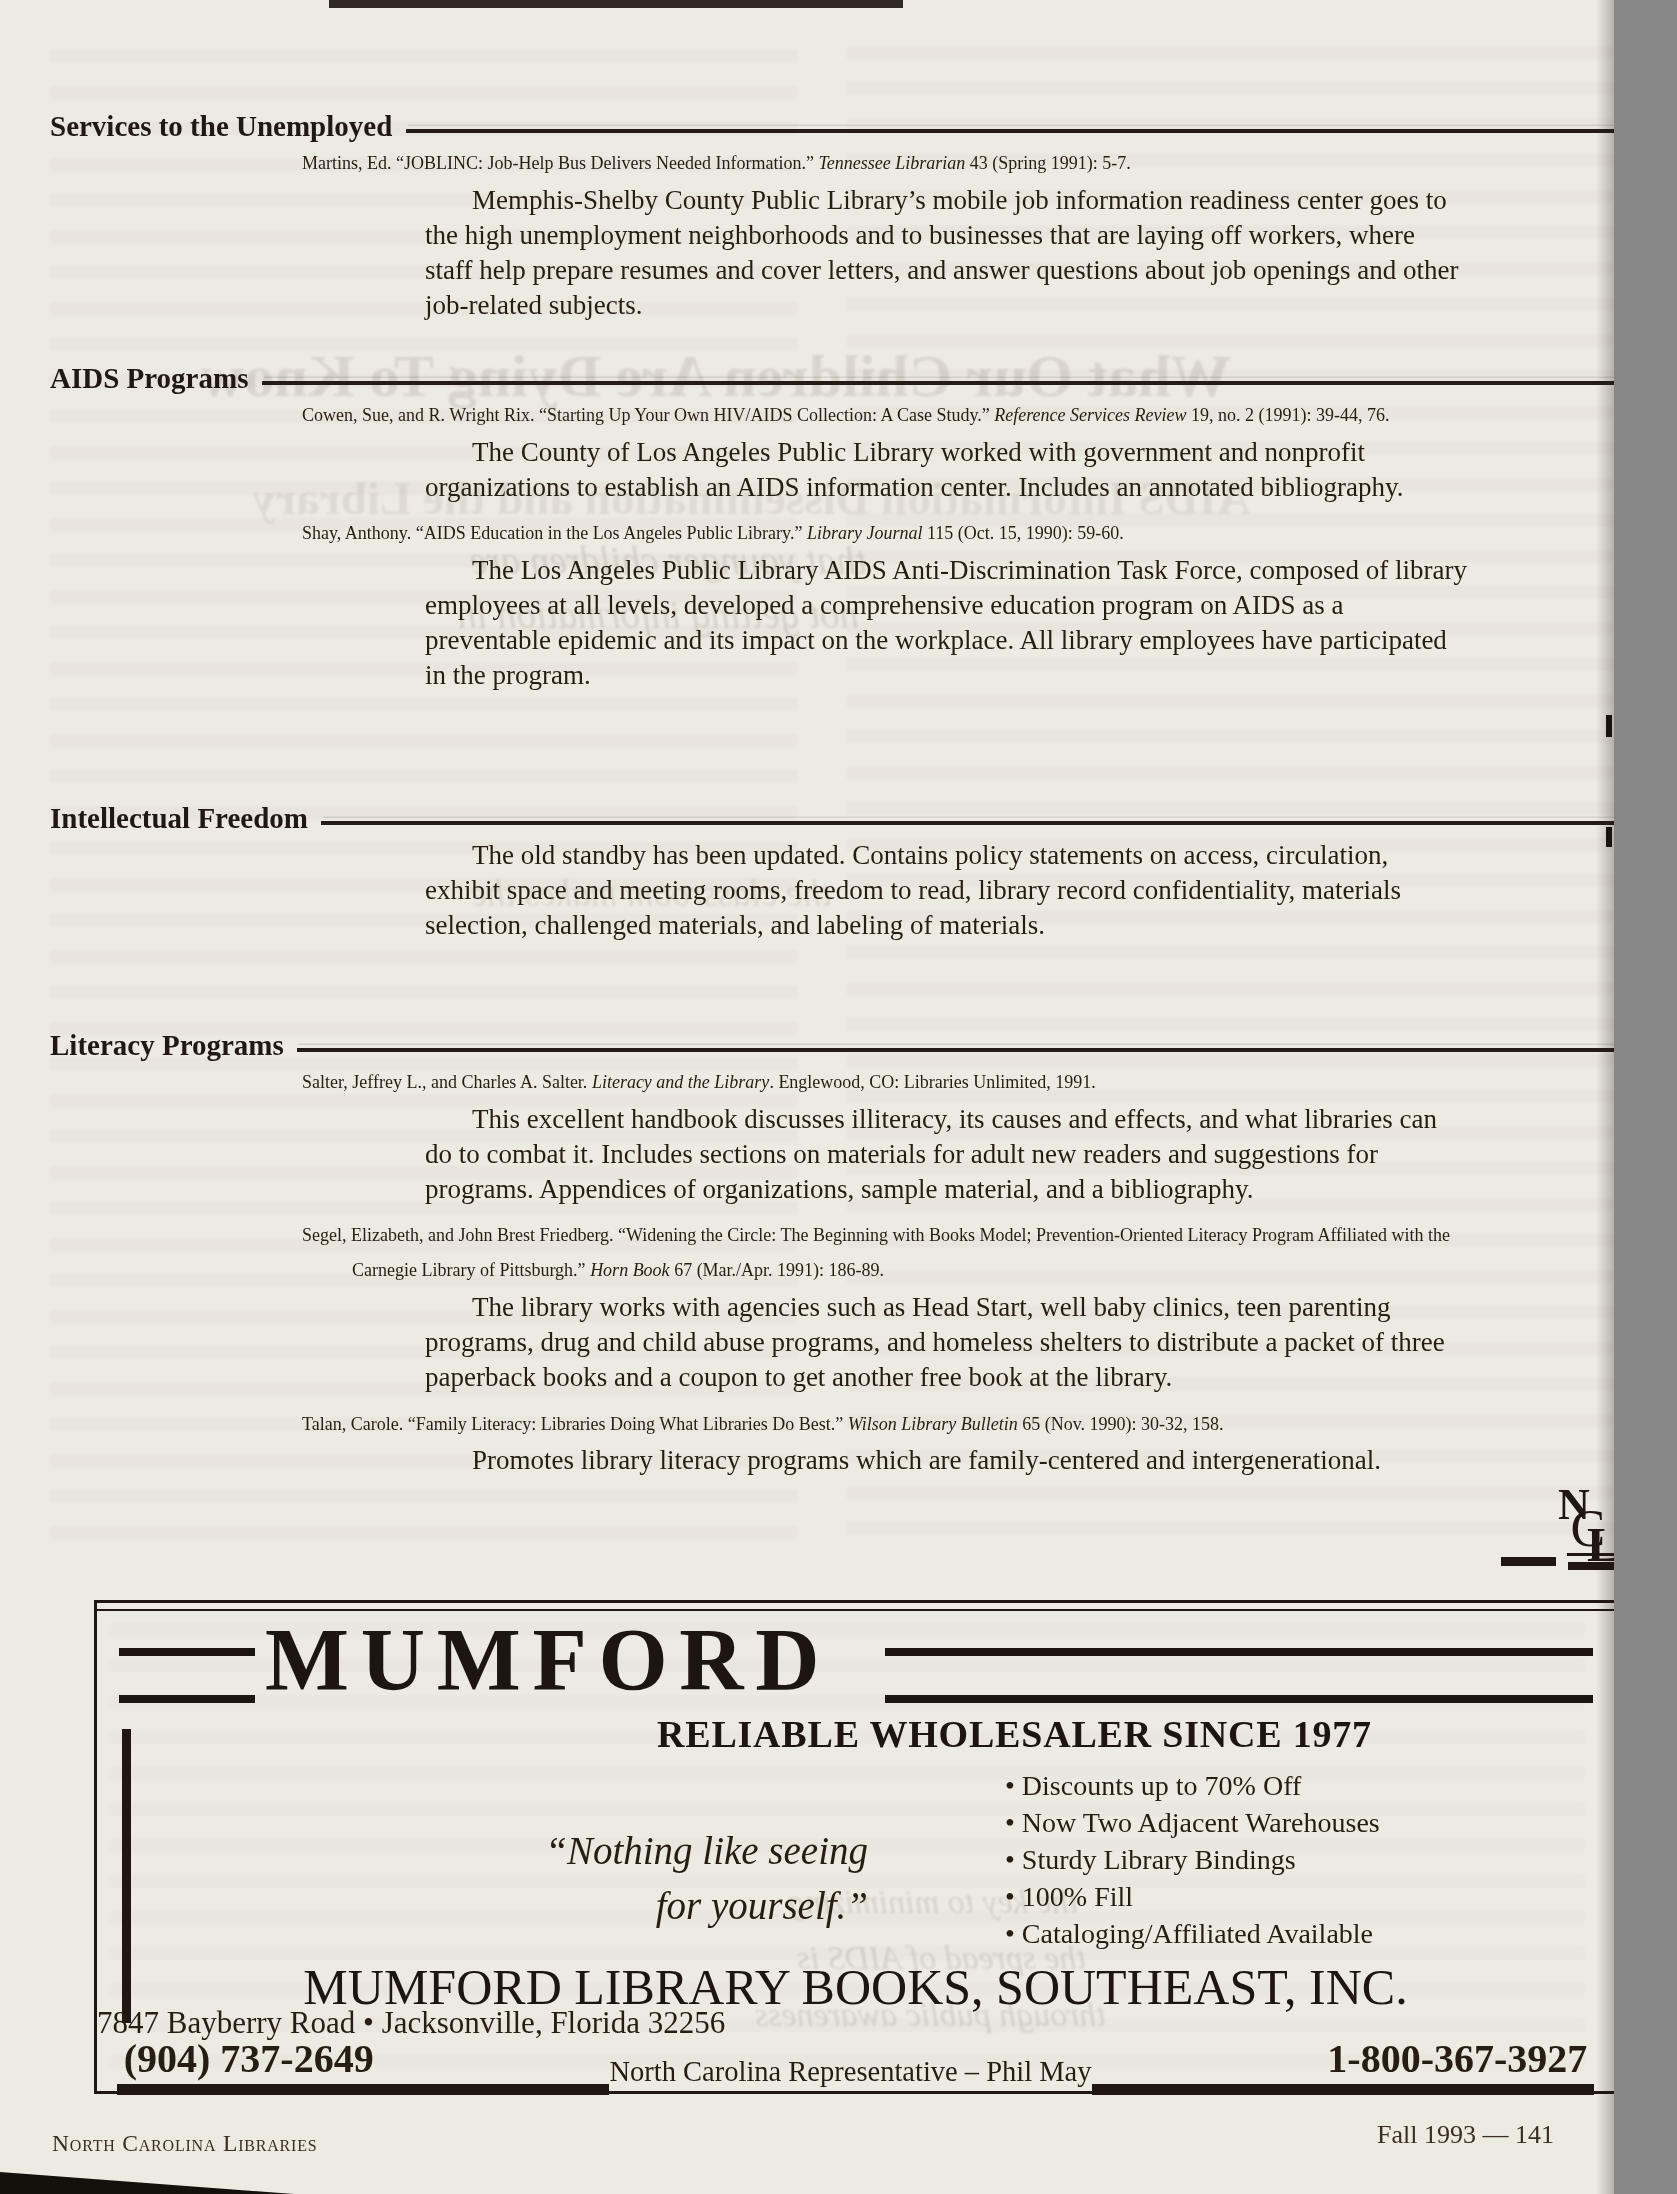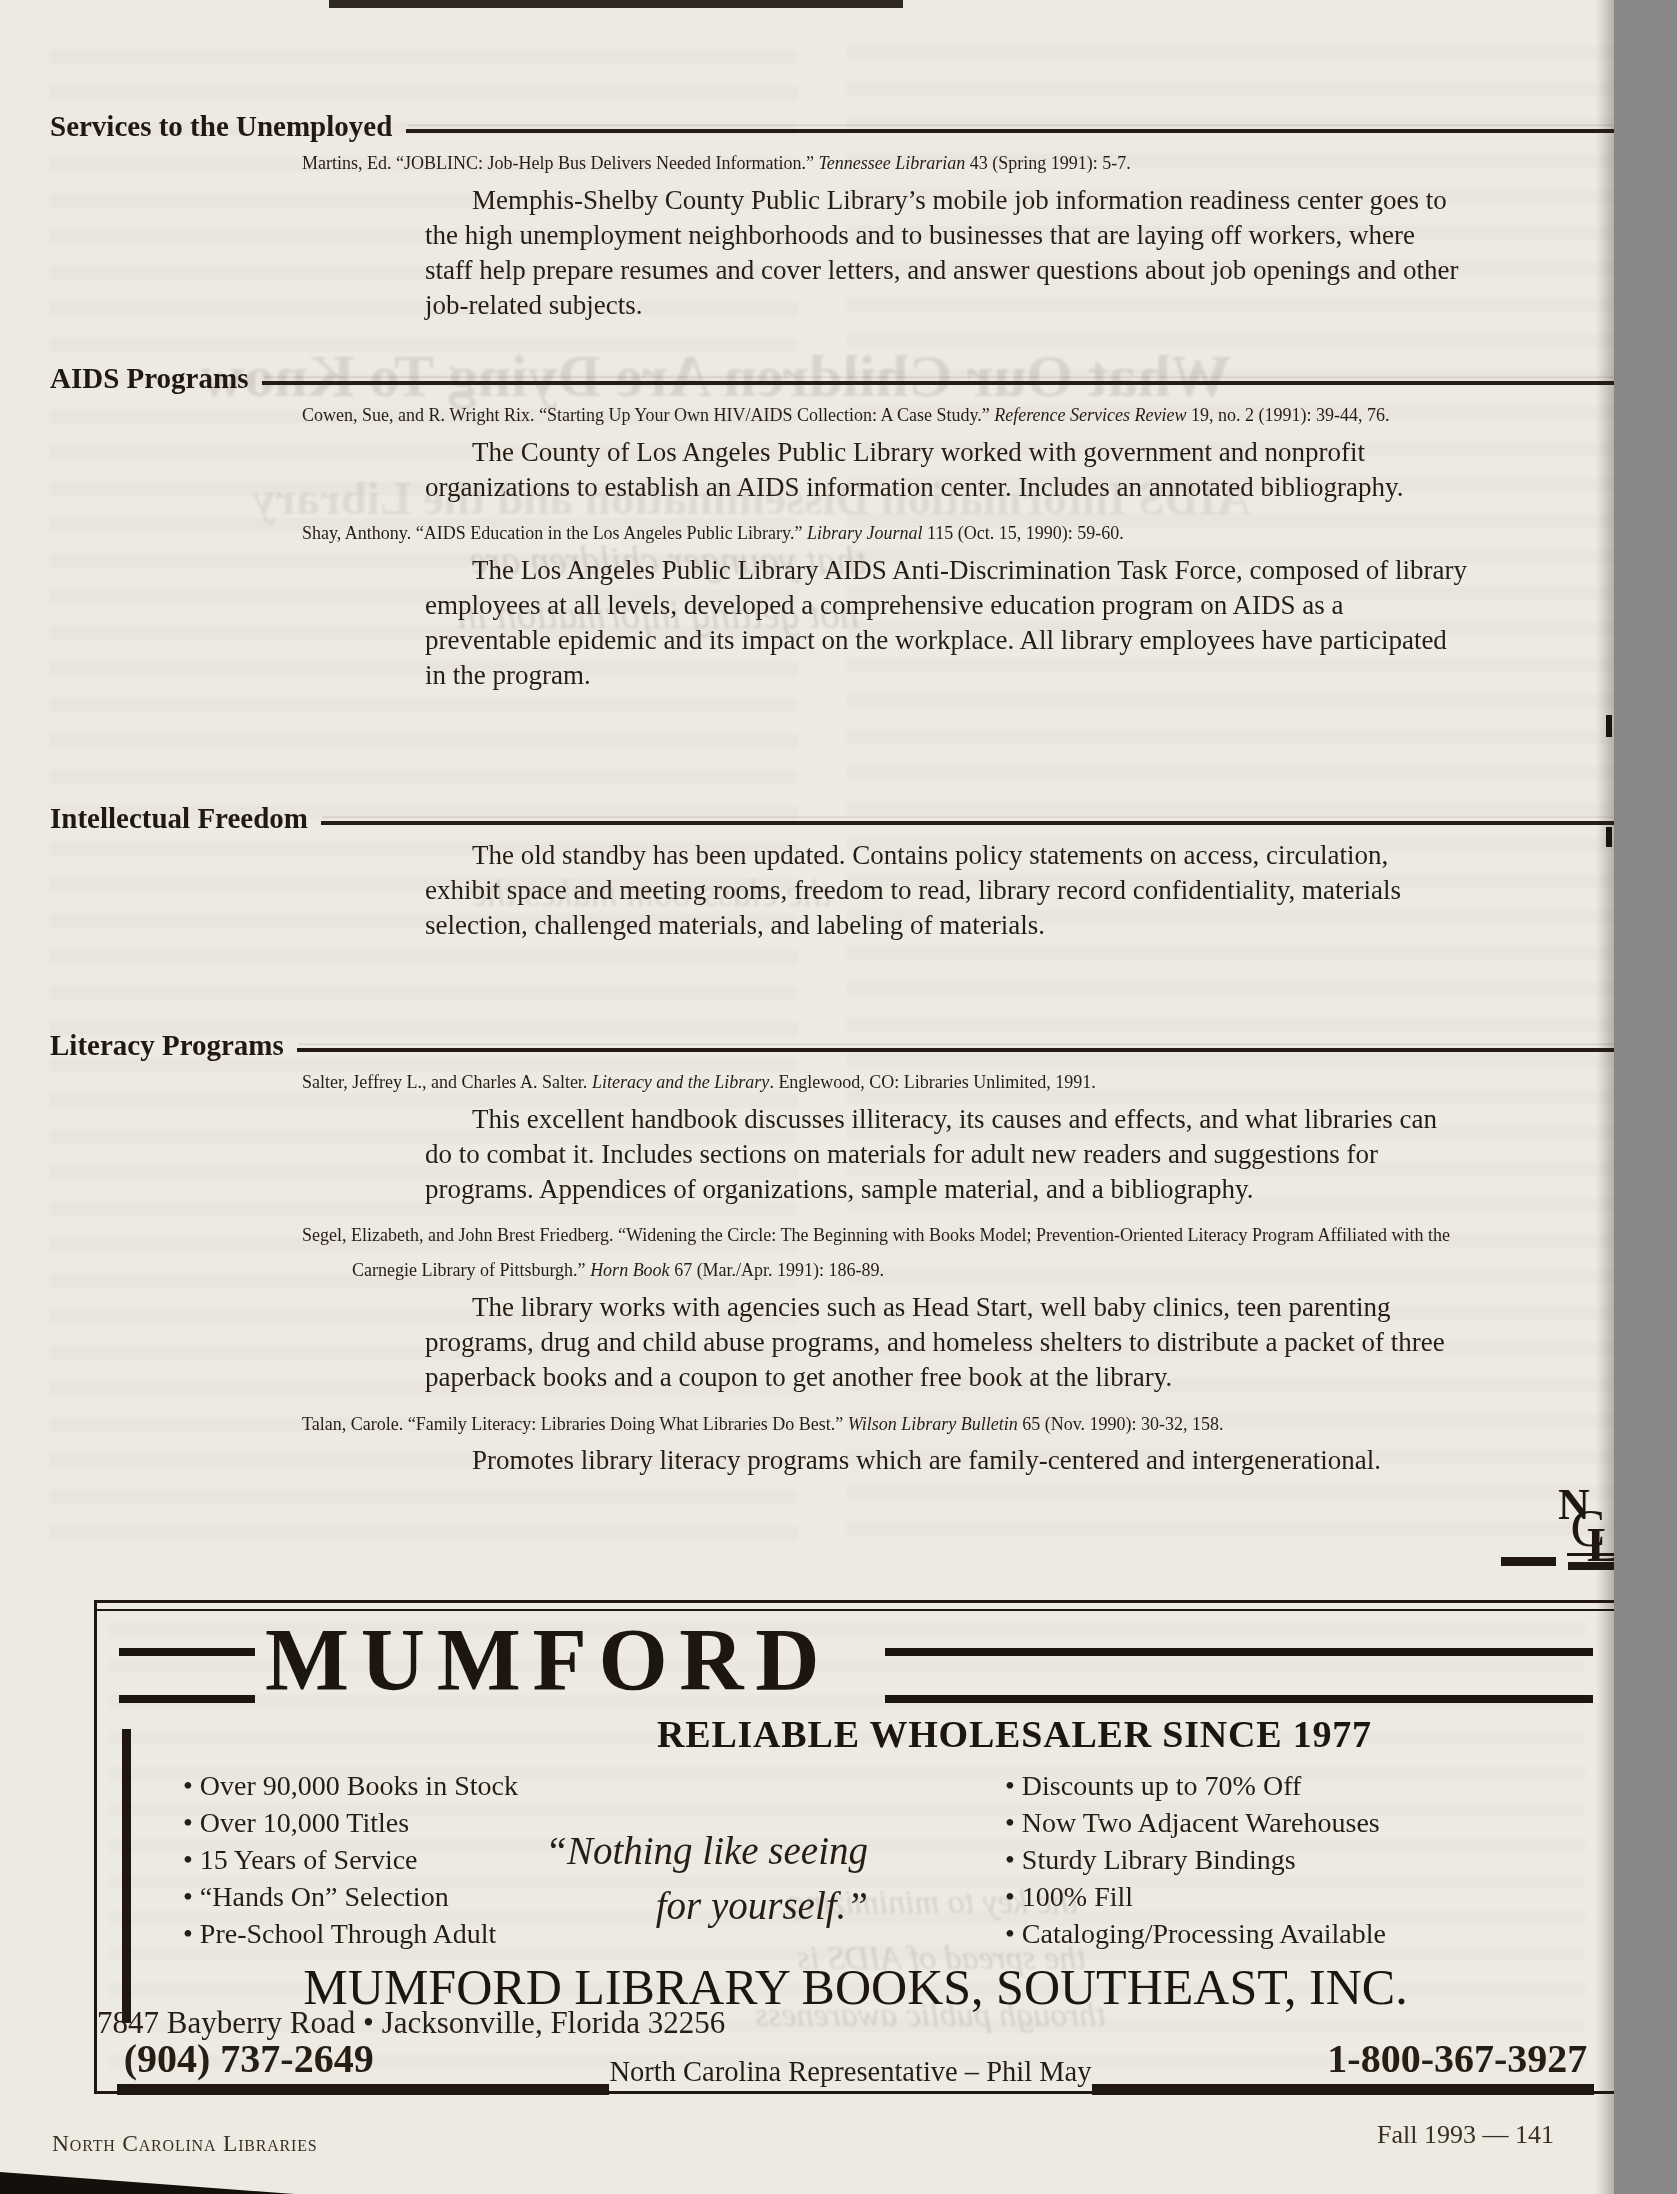--- a/index.html
+++ b/index.html
@@ -141,39 +141,32 @@
   <div class="ad">
     <div class="topline"></div>
     <div class="vbar"></div>
     <div class="b b1"></div>
     <div class="b b2"></div>
     <div class="b b3"></div>
     <div class="b b4"></div>
     <div class="brand">MUMFORD</div>
     <div class="tagline">RELIABLE WHOLESALER SINCE 1977</div>
 
-    <ul class="ad-list left">
-      <li>Over 90,000 Books in Stock</li>
-      <li>Over 10,000 Titles</li>
-      <li>15 Years of Service</li>
-      <li>“Hands On” Selection</li>
-      <li>Pre-School Through Adult</li>
-    </ul>
 
     <div class="ad-quote">
       <div>“Nothing like seeing</div>
       <div>for yourself.”</div>
     </div>
 
     <ul class="ad-list right">
       <li>Discounts up to 70% Off</li>
       <li>Now Two Adjacent Warehouses</li>
       <li>Sturdy Library Bindings</li>
       <li>100% Fill</li>
-      <li>Cataloging/Processing Available</li>
+      <li>Cataloging/Affiliated Available</li>
     </ul>
 
     <div class="ad-co">MUMFORD LIBRARY BOOKS, SOUTHEAST, INC.</div>
     <div class="ad-addr">7847 Bayberry Road • Jacksonville, Florida 32256</div>
 
     <div class="ad-phone">
       <div class="ph">(904) 737-2649</div>
       <div class="bar-flex"></div>
       <div class="rep">North Carolina Representative – Phil May</div>
       <div class="bar-flex"></div>

